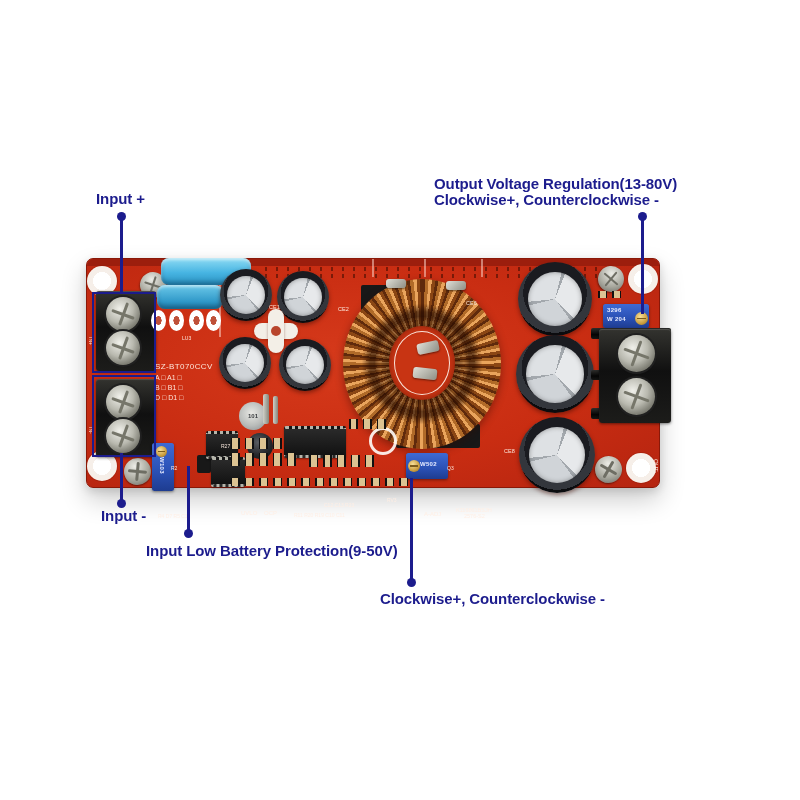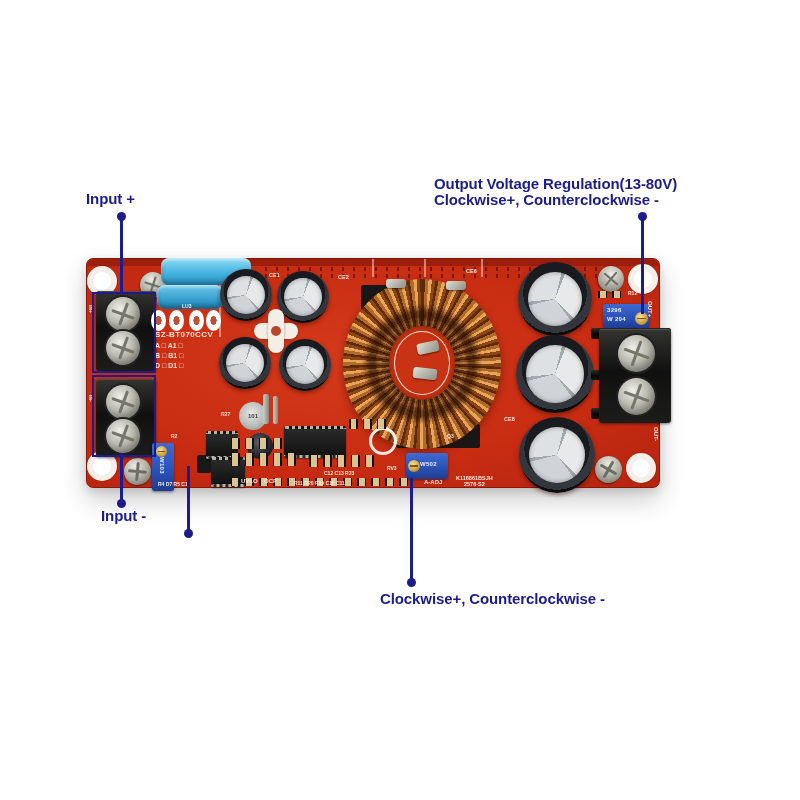--- a/index.html
+++ b/index.html
@@ -82,21 +82,21 @@
   .pot-txt{position:absolute;color:#e8ecff;font-size:6px;line-height:7px;font-weight:bold;
        letter-spacing:.3px;white-space:nowrap;}
   .brass{position:absolute;border-radius:50%;
        background:radial-gradient(circle at 40% 35%, #f6df9a, #cb9e3e 60%, #8a6420 100%);}
   .brass::after{content:"";position:absolute;inset:0;margin:auto;width:70%;height:1.5px;background:#7c5c1c;}
 
   .chip{position:absolute;background:linear-gradient(180deg,#2a2a2a,#121212);border-radius:2px;
         border-top:3px dotted #b5b5ab;border-bottom:3px dotted #b5b5ab;box-shadow:0 1px 2px rgba(0,0,0,.4);}
   .smd{position:absolute;
        background:repeating-linear-gradient(90deg, #101010 0 1.5px, #dcc392 1.5px 7.5px, #101010 7.5px 9px, transparent 9px 14px);}
-  .silk{position:absolute;color:rgba(255,238,228,.95);font-weight:bold;white-space:nowrap;}
+  .silk{position:absolute;color:rgba(255,238,228,.95);font-weight:normal;white-space:nowrap;margin-top:32px;}
   .vert{writing-mode:vertical-rl;}
   .metalpin{position:absolute;background:linear-gradient(90deg,#d0d0c8,#86867c);border-radius:2px;}
   .ringpad{position:absolute;border:3px solid rgba(255,252,248,.9);border-radius:50%;}
   .blob{position:absolute;background:#181818;border-radius:2px;}
   .rndcap{position:absolute;border-radius:50%;
        background:radial-gradient(circle at 42% 36%, #5a5d62, #26282c 55%, #0e0f12 100%);}
   .coil101{position:absolute;border-radius:50%;
        background:radial-gradient(circle at 45% 40%, #e8e8e4, #b9bcba 55%, #84888a 100%);
        display:flex;align-items:center;justify-content:center;color:#3a3d40;font-size:6px;font-weight:bold;}
   .finbar{position:absolute;background:linear-gradient(180deg,#2e2e2c,#050505 60%,#161614);border-radius:2px;}
@@ -244,32 +244,33 @@
 
     <div class="silk" style="left:71px;top:222px;font-size:5px;">R4   D7   R5   C1</div>
     <div class="silk" style="left:154px;top:219px;font-size:6px;">UVLO</div>
     <div class="silk" style="left:177px;top:219px;font-size:6px;">OCP</div>
     <div class="silk" style="left:207px;top:221px;font-size:5px;">R11  R20 R19 C10 C11</div>
     <div class="silk" style="left:237px;top:211px;font-size:5px;">C12 C13 R23</div>
     <div class="silk" style="left:369px;top:216px;font-size:5.5px;">K116861BSJH</div>
     <div class="silk" style="left:377px;top:222px;font-size:5.5px;">2576-S2</div>
   </div>
 
-  <div class="ann" style="left:86px;top:191px;">Input +</div>
+  <div class="ann" style="left:96px;top:191px;">Input +</div>
   <div class="dot" style="left:116.5px;top:211.5px;"></div>
   <div class="ldr" style="left:120px;top:218px;height:74px;"></div>
   <div class="ann-rect" style="left:92px;top:292px;width:60px;height:77px;"></div>
 
   <div class="ann-rect" style="left:92px;top:375px;width:60px;height:78px;"></div>
   <div class="ldr" style="left:120px;top:453px;height:47px;"></div>
   <div class="dot" style="left:116.5px;top:498.5px;"></div>
   <div class="ann" style="left:101px;top:508px;">Input -</div>
 
   <div class="ldr" style="left:187px;top:466px;height:65px;"></div>
   <div class="dot" style="left:183.5px;top:528.5px;"></div>
+  <div class="ann" style="left:146px;top:543px;">Input Low Battery Protection(9-50V)</div>
 
   <div class="ann" style="left:434px;top:176px;">
     <div>Output Voltage Regulation(13-80V)</div>
     <div>Clockwise+, Counterclockwise -</div>
   </div>
   <div class="dot" style="left:637.5px;top:211.5px;"></div>
   <div class="ldr" style="left:641px;top:218px;height:96px;"></div>
 
   <div class="ldr" style="left:410px;top:478px;height:102px;"></div>
   <div class="dot" style="left:406.5px;top:577.5px;"></div>

